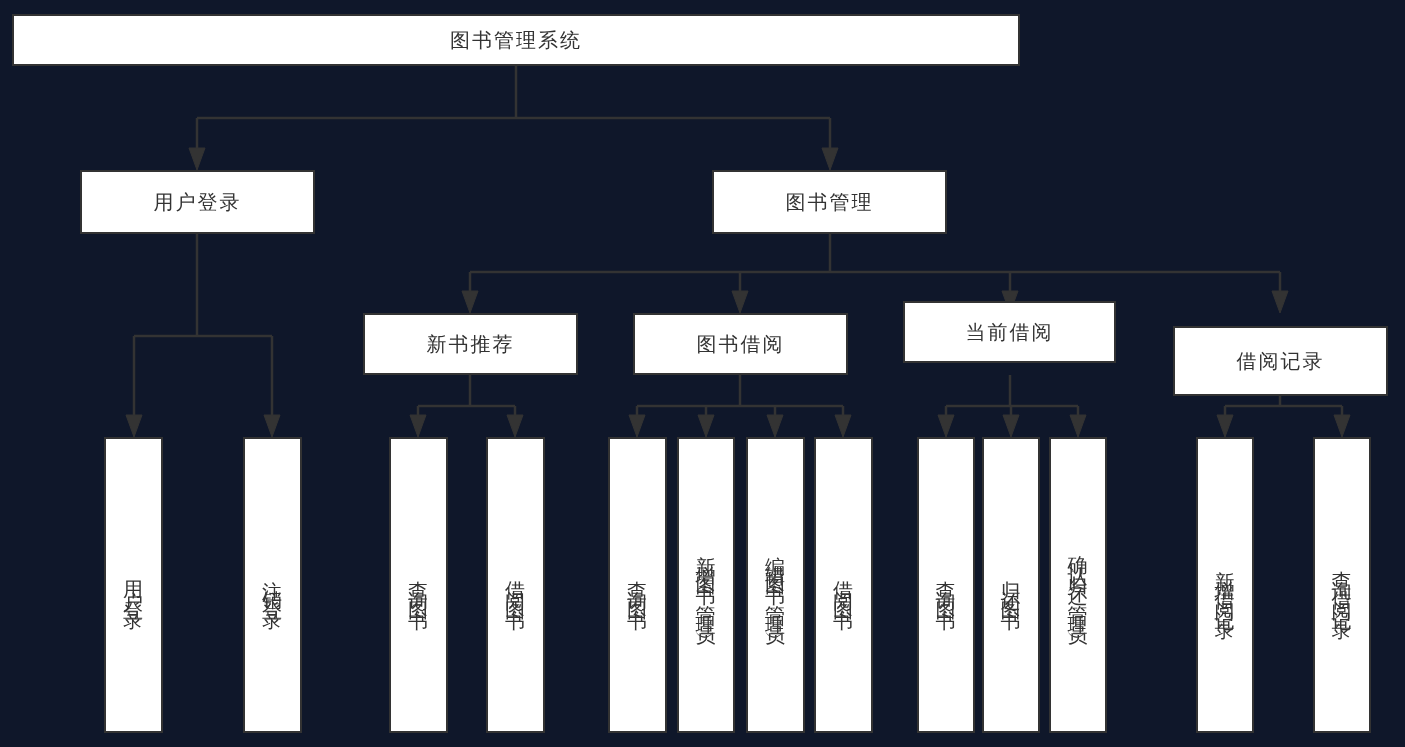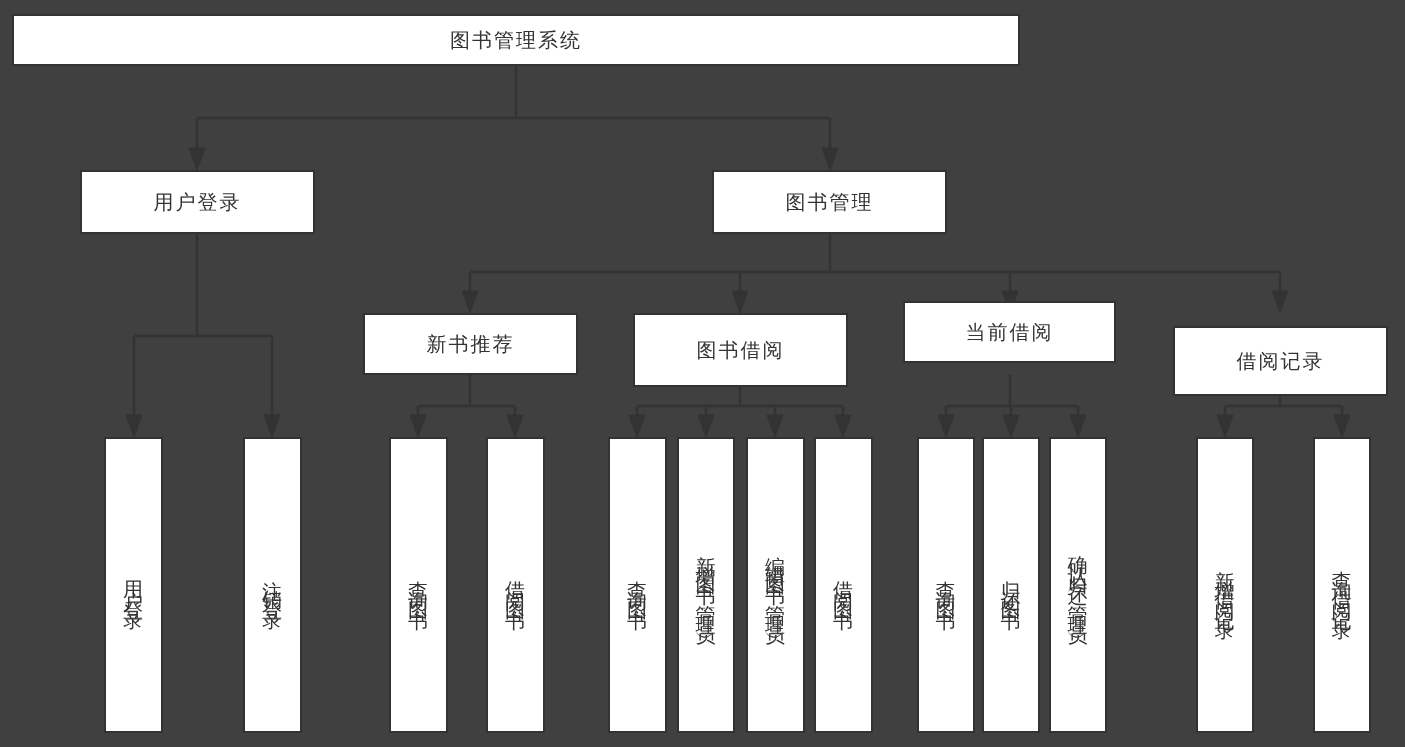--- a/index.html
+++ b/index.html
@@ -5,21 +5,21 @@
   html, body {
     margin: 0;
     padding: 0;
     background: #ffffff;
     font-family: "Liberation Sans", "DejaVu Sans", sans-serif;
   }
   .stage {
     position: relative;
     width: 1405px;
     height: 747px;
-    background: #404040;
+    background: #0f172a;
     overflow: hidden;
   }
   .connectors {
     position: absolute;
     left: 0;
     top: 0;
     width: 1405px;
     height: 747px;
   }
   .node {
@@ -111,21 +111,21 @@
   <div class="node" style="left:80px; top:170px; width:235px; height:64px;">
     <span>用户登录</span>
   </div>
   <div class="node" style="left:712px; top:170px; width:235px; height:64px;justify-content:center;">
     <span>图书管理</span>
   </div>
 
   <div class="node" style="left:363px; top:313px; width:215px; height:62px;justify-content:center;">
     <span>新书推荐</span>
   </div>
-  <div class="node" style="left:633px; top:313px; width:215px; height:74px;">
+  <div class="node" style="left:633px; top:313px; width:215px; height:62px;">
     <span>图书借阅</span>
   </div>
   <div class="node" style="left:903px; top:301px; width:213px; height:62px;">
     <span>当前借阅</span>
   </div>
   <div class="node" style="left:1173px; top:326px; width:215px; height:70px;">
     <span>借阅记录</span>
   </div>
 
   <div class="node vertical" style="left:104px; top:437px; width:59px; height:296px;">

